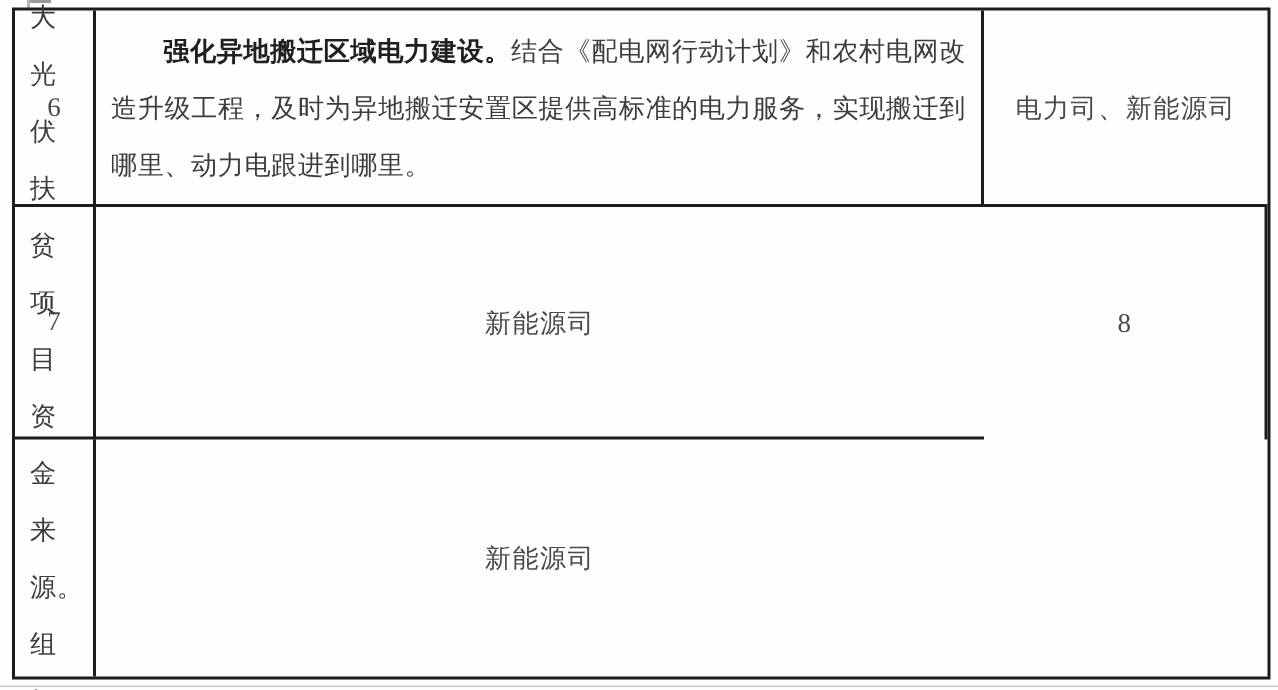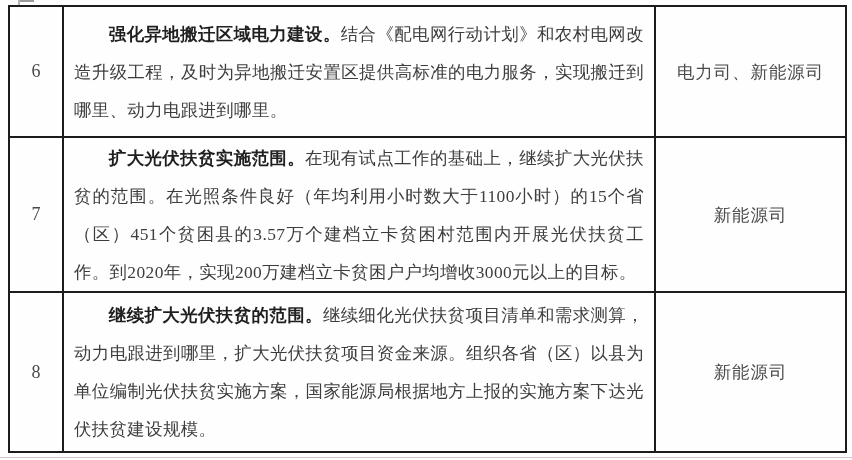--- a/index.html
+++ b/index.html
@@ -82,23 +82,20 @@
 
   <div class="doc-table">
 
     <div class="cell num-cell row-6">6</div>
     <div class="cell content-cell row-6">
       <p><span class="task-title">强化异地搬迁区域电力建设。</span><span>结合《配电网行动计划》和农村电网改造升级工程，及时为异地搬迁安置区提供高标准的电力服务，实现搬迁到哪里、动力电跟进到哪里。</span></p>
     </div>
     <div class="cell dept-cell last-col">电力司、新能源司</div>
 
     <div class="cell num-cell">7</div>
-    <div class="cell content-cell">
-      <p><span class="task-title">扩大光伏扶贫实施范围。</span><span>在现有试点工作的基础上，继续扩大光伏扶贫的范围。在光照条件良好（年均利用小时数大于1100小时）的15个省（区）451个贫困县的3.57万个建档立卡贫困村范围内开展光伏扶贫工作。到2020年，实现200万建档立卡贫困户户均增收3000元以上的目标。</span></p>
-    </div>
     <div class="cell dept-cell last-col">新能源司</div>
 
     <div class="row-last" style="display:contents">
       <div class="cell num-cell" style="border-bottom:none">8</div>
       <div class="cell content-cell" style="border-bottom:none">
         <p><span class="task-title">继续扩大光伏扶贫的范围。</span><span>继续细化光伏扶贫项目清单和需求测算，动力电跟进到哪里，扩大光伏扶贫项目资金来源。组织各省（区）以县为单位编制光伏扶贫实施方案，国家能源局根据地方上报的实施方案下达光伏扶贫建设规模。</span></p>
       </div>
       <div class="cell dept-cell last-col" style="border-bottom:none">新能源司</div>
     </div>
 

